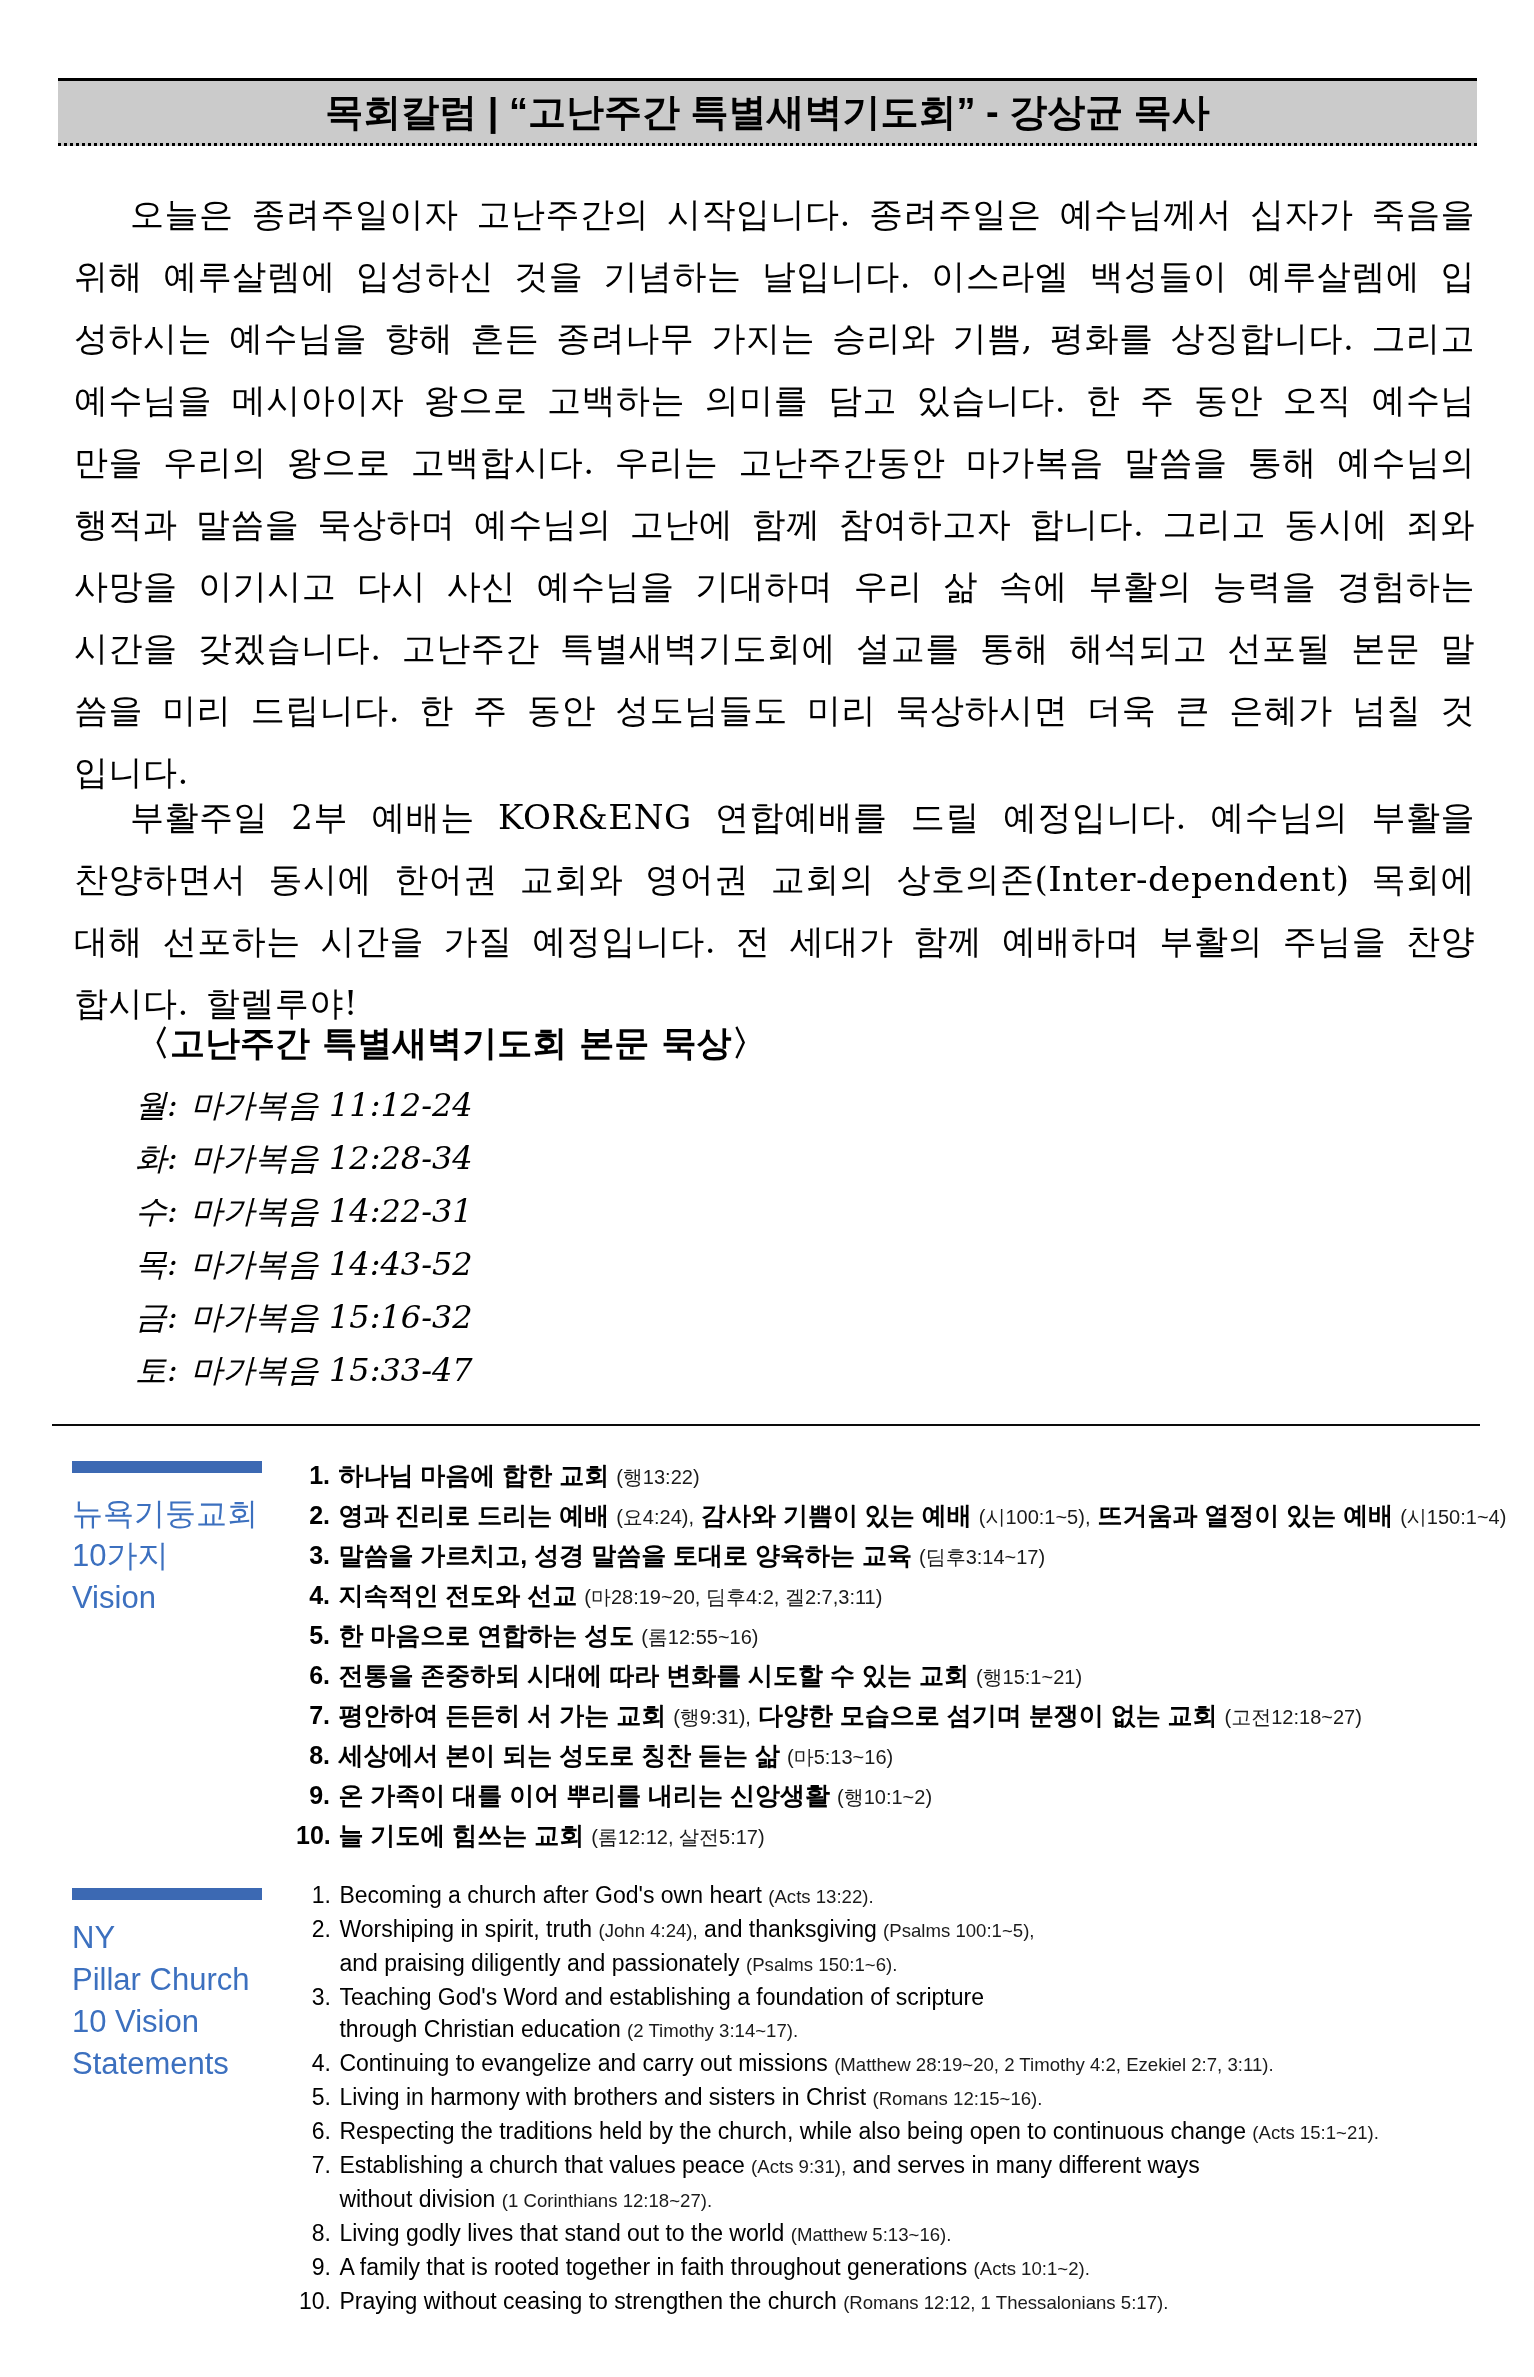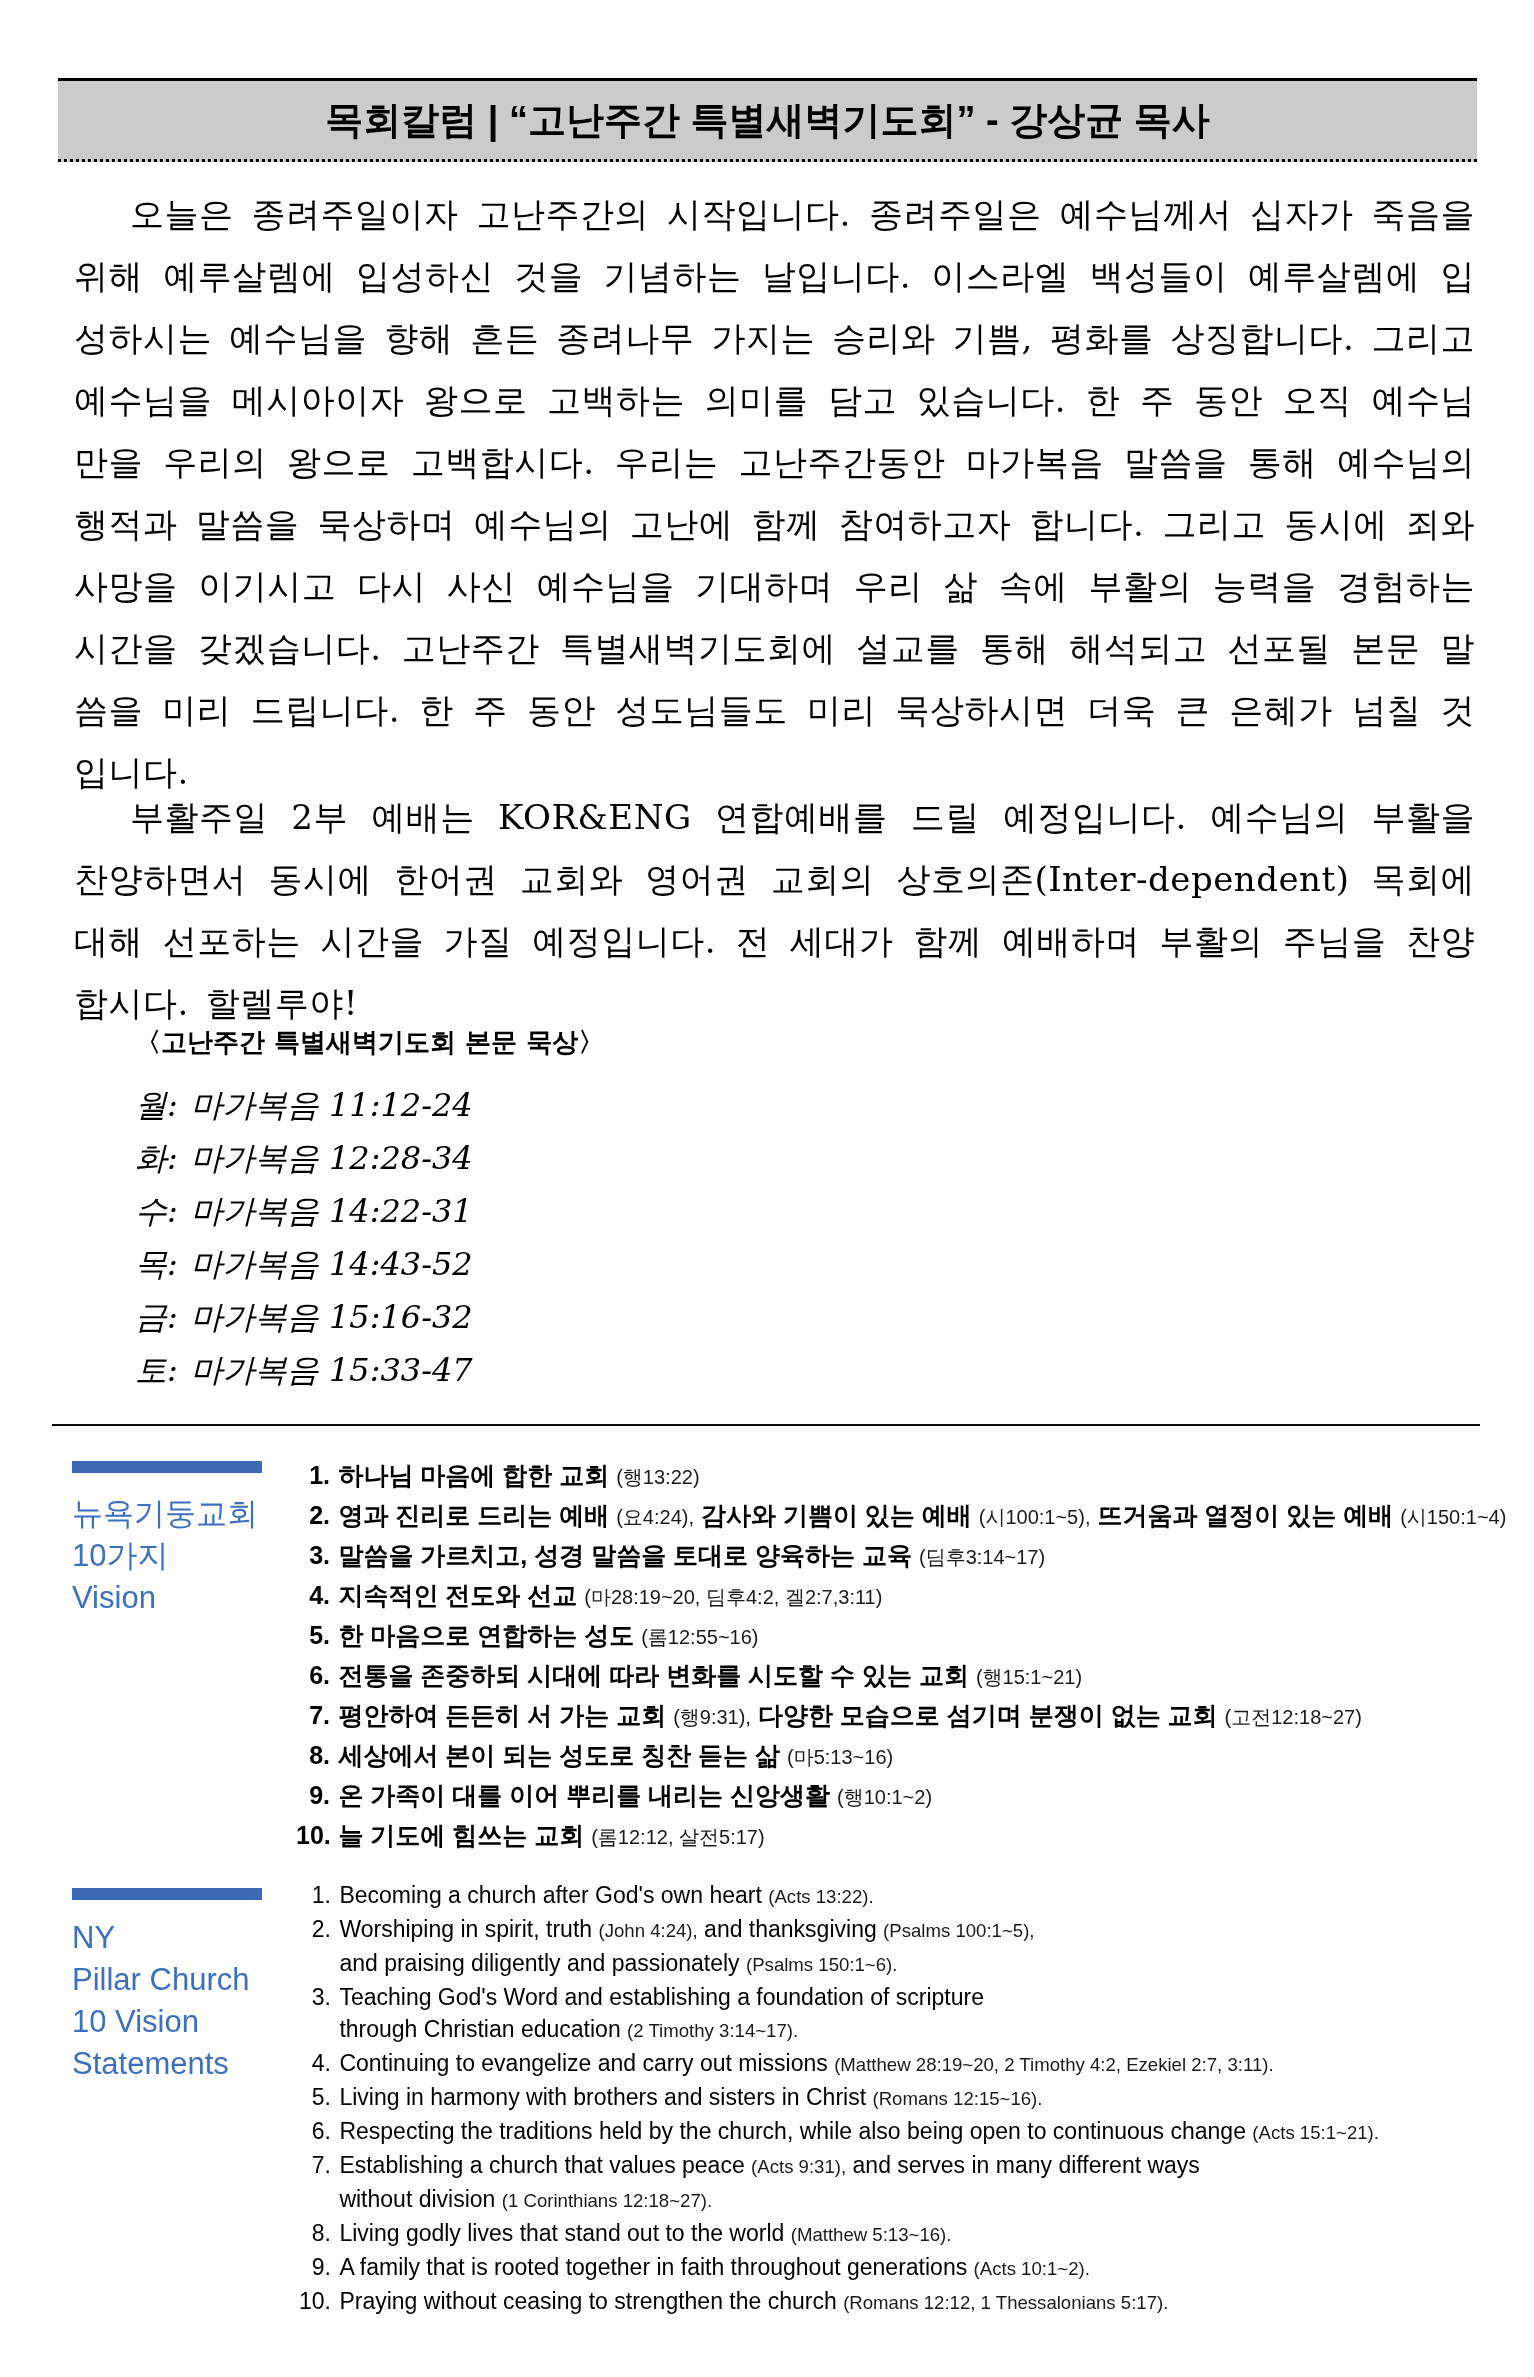--- a/index.html
+++ b/index.html
@@ -9,21 +9,21 @@
     height:2377px;
     background:#ffffff;
     overflow:hidden;
     font-family:"DejaVu Serif","Liberation Serif",serif;
     color:#000;
   }
   
   .col-header{
     position:absolute;
     left:58px; top:78px;
-    width:1419px; height:84px;
+    width:1419px; height:68px;
     background:var(--header-bg,#CBCBCB);
     border-top:3.7px solid #000;
     border-bottom:3.7px dotted #000;
     box-sizing:border-box;
     display:flex; align-items:center; justify-content:center;
   }
   .col-header .title{
     font-family:"Liberation Sans","DejaVu Sans",sans-serif;
     font-weight:800;
     font-size:38px;
@@ -43,21 +43,21 @@
     letter-spacing:0.5px;
   }
   .para1{ top:183px; }
   .para2{ top:786px; }
   
   .meditation{
     position:absolute;
     left:135px; top:1019px;
   }
   .meditation .med-title{
-    font-size:26px;
+    font-size:35px;
     font-weight:bold;
     line-height:47px;
   }
   .med-list{ margin-top:13px; }
   .med-row{
     font-size:32px;
     line-height:53px;
     white-space:nowrap;
     font-style:italic;
   }

